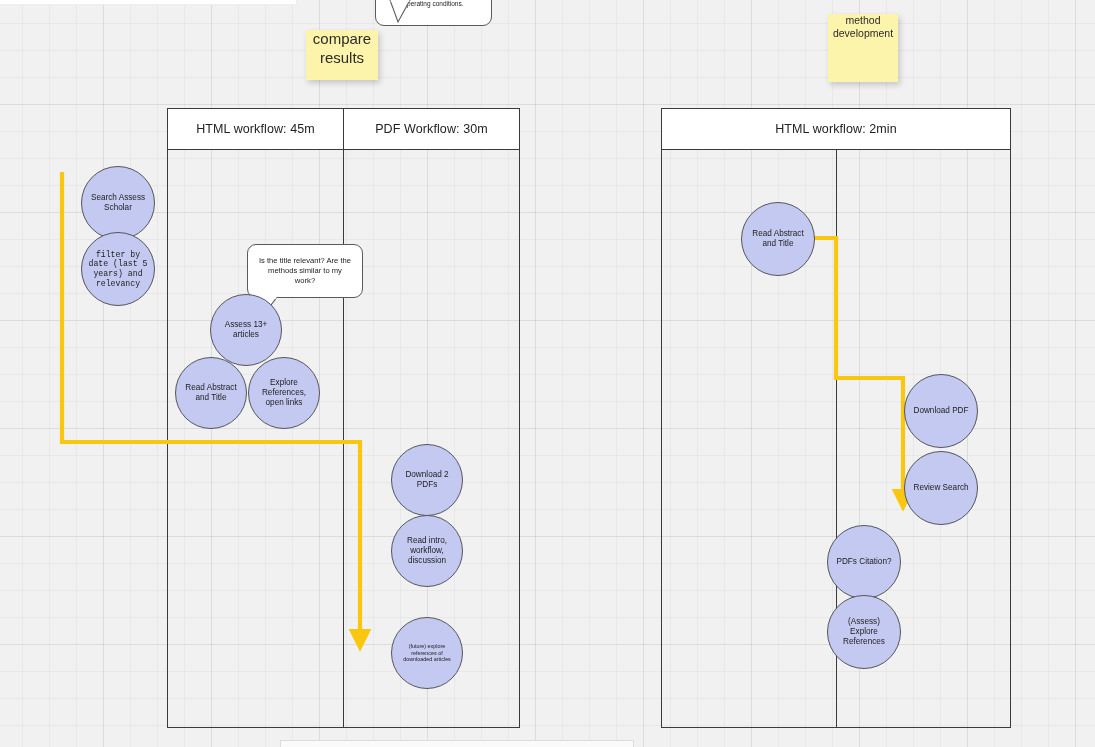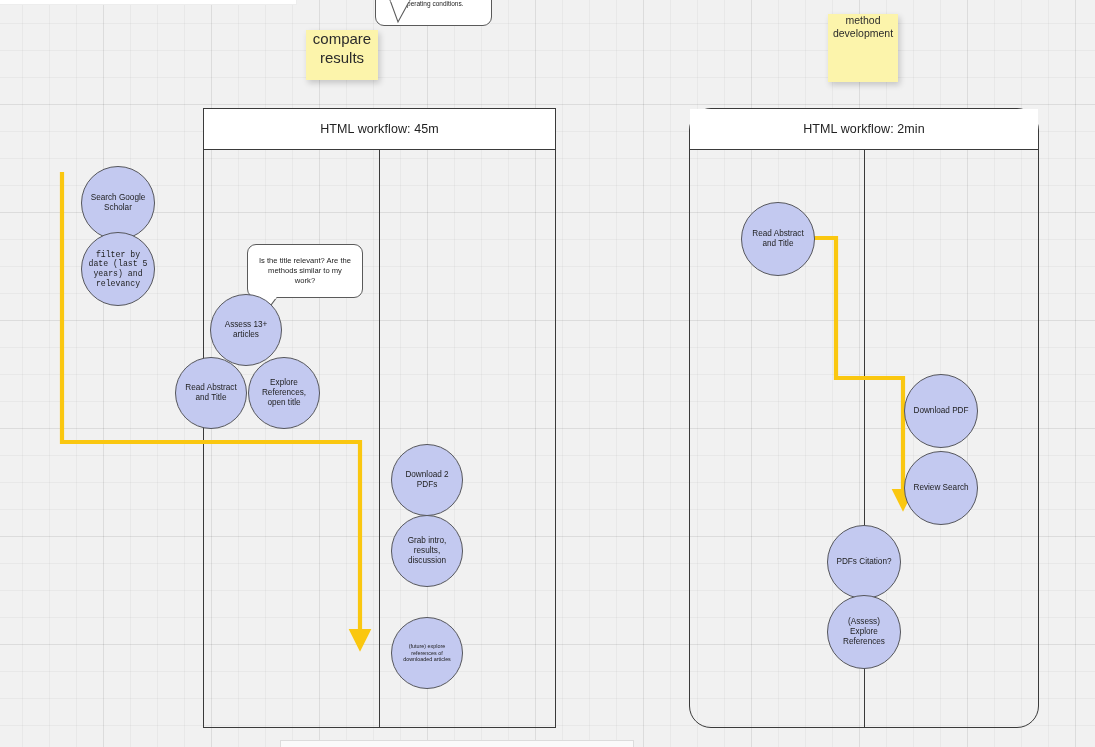--- a/index.html
+++ b/index.html
@@ -64,34 +64,35 @@
   #arrows{position:absolute;inset:0;pointer-events:none;}
 </style>
 </head>
 <body>
 
 <div id="grid"></div>
 
 <div class="ghost" style="left:-10px;top:-22px;width:305px;height:25px;background:#ffffff;border-color:#ededed;"></div>
 <div class="ghost" style="left:280px;top:740px;width:352px;height:30px;background:#fafafa;border-color:#dcdcdc;"></div>
 
-<div class="table" style="left:167px;top:108px;width:351px;height:618px;margin-left:36px;">
+<div class="table" style="left:167px;top:108px;width:351px;height:618px;">
   <div class="tablewrap">
     <div class="hdr">
       <div class="cell">HTML workflow: 45m</div>
+      <div class="cell">PDF Workflow: 30m</div>
     </div>
     <div class="hdrline"></div>
     <div class="body">
       <div class="bodycol"></div>
       <div class="bodycol"></div>
     </div>
   </div>
 </div>
 
-<div class="table" style="left:689px;top:108px;width:348px;height:618px;border-radius:22px;">
+<div class="table" style="left:661px;top:108px;width:348px;height:618px;">
   <div class="tablewrap">
     <div class="hdr">
       <div class="cell">HTML workflow: 2min</div>
     </div>
     <div class="hdrline"></div>
     <div class="body">
       <div class="bodycol"></div>
       <div class="bodycol"></div>
     </div>
   </div>
@@ -126,40 +127,40 @@
 
 <div class="bubble" style="left:247px;top:244px;width:116px;height:54px;font-size:7.6px;">
   <span>Is the title relevant? Are the methods similar to my work?</span>
   <svg width="28" height="22" style="position:absolute;left:7px;top:52px;">
     <path d="M3,0 L22,0 L7,20 z" fill="#ffffff" stroke="#5a5a5a" stroke-width="1.1"></path>
     <path d="M3.6,0.6 L21.4,0.6" stroke="#ffffff" stroke-width="2.4"></path>
   </svg>
 </div>
 
 <div class="node" style="left:81px;top:166px;width:74px;height:74px;font-size:8.2px;">
-  <span>Search Google Scholar</span>
+  <span>Search Assess Scholar</span>
 </div>
 <div class="node" style="left:81px;top:232px;width:74px;height:74px;font-size:8.2px;font-family:Liberation Mono, monospace;">
   <span>filter by date (last 5 years) and relevancy</span>
 </div>
 <div class="node" style="left:210px;top:294px;width:72px;height:72px;font-size:8.2px;">
   <span>Assess 13+ articles</span>
 </div>
 <div class="node" style="left:175px;top:357px;width:72px;height:72px;font-size:8.2px;">
   <span>Read Abstract and Title</span>
 </div>
 <div class="node" style="left:248px;top:357px;width:72px;height:72px;font-size:8.2px;">
-  <span>Explore References, open title</span>
+  <span>Explore References, open links</span>
 </div>
 
 <div class="node" style="left:391px;top:444px;width:72px;height:72px;font-size:8.2px;">
   <span>Download 2 PDFs</span>
 </div>
 <div class="node" style="left:391px;top:515px;width:72px;height:72px;font-size:8.2px;">
-  <span>Grab intro, results, discussion</span>
+  <span>Read intro, workflow, discussion</span>
 </div>
 <div class="node" style="left:391px;top:617px;width:72px;height:72px;font-size:5.4px;">
   <span>(future) explore references of downloaded articles</span>
 </div>
 
 <div class="node" style="left:741px;top:202px;width:74px;height:74px;font-size:8.2px;">
   <span>Read Abstract and Title</span>
 </div>
 <div class="node" style="left:827px;top:525px;width:74px;height:74px;font-size:8.2px;">
   <span>PDFs Citation?</span>

